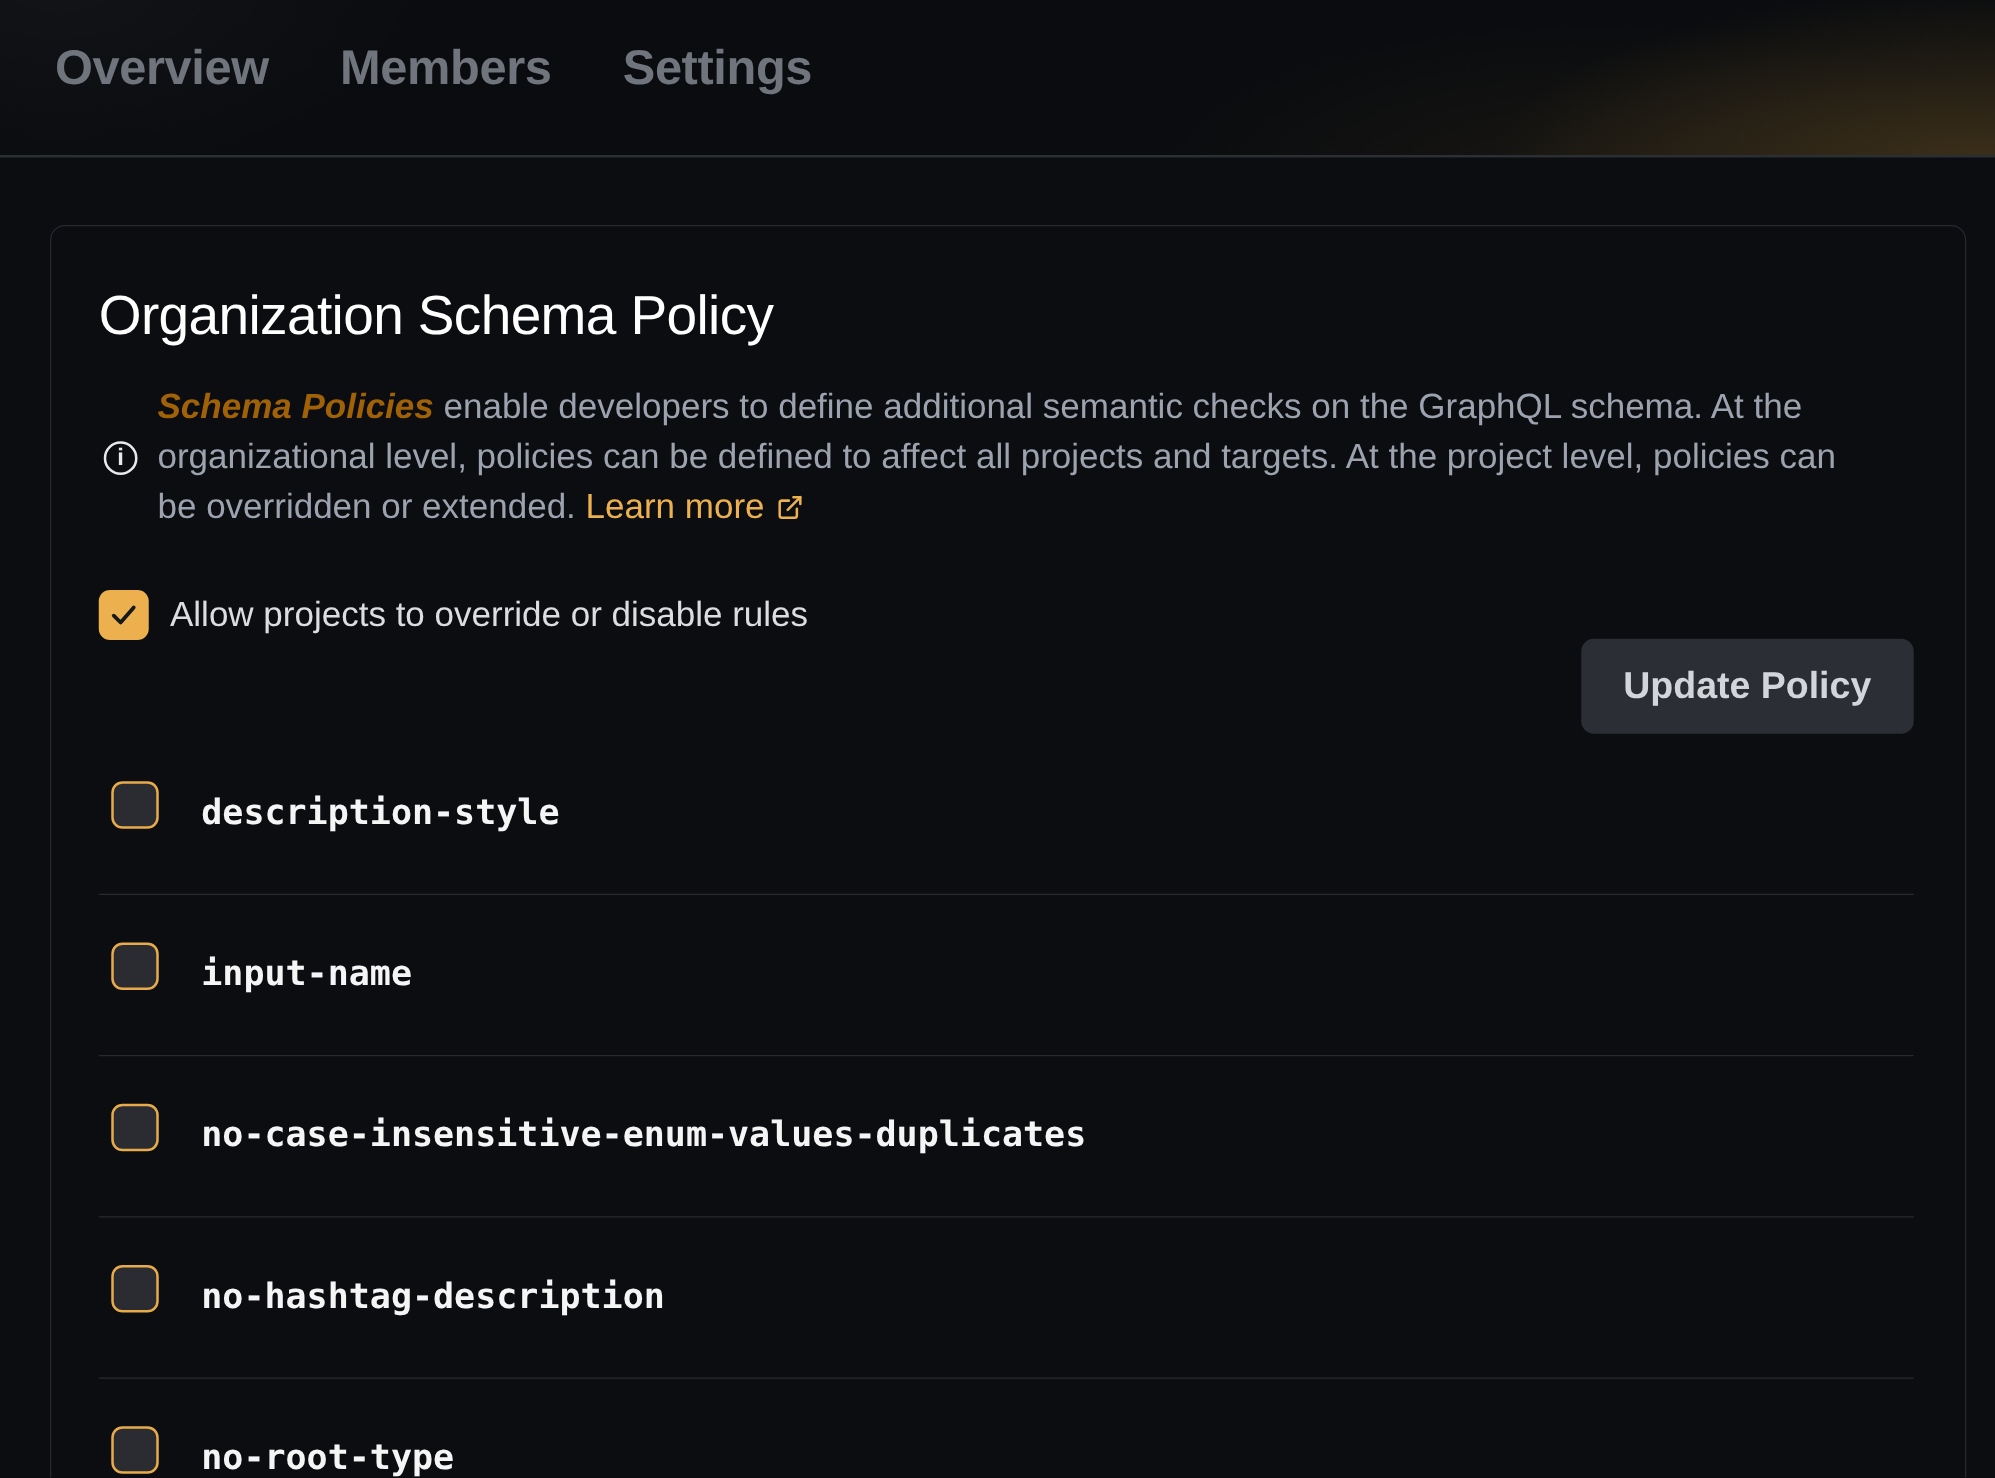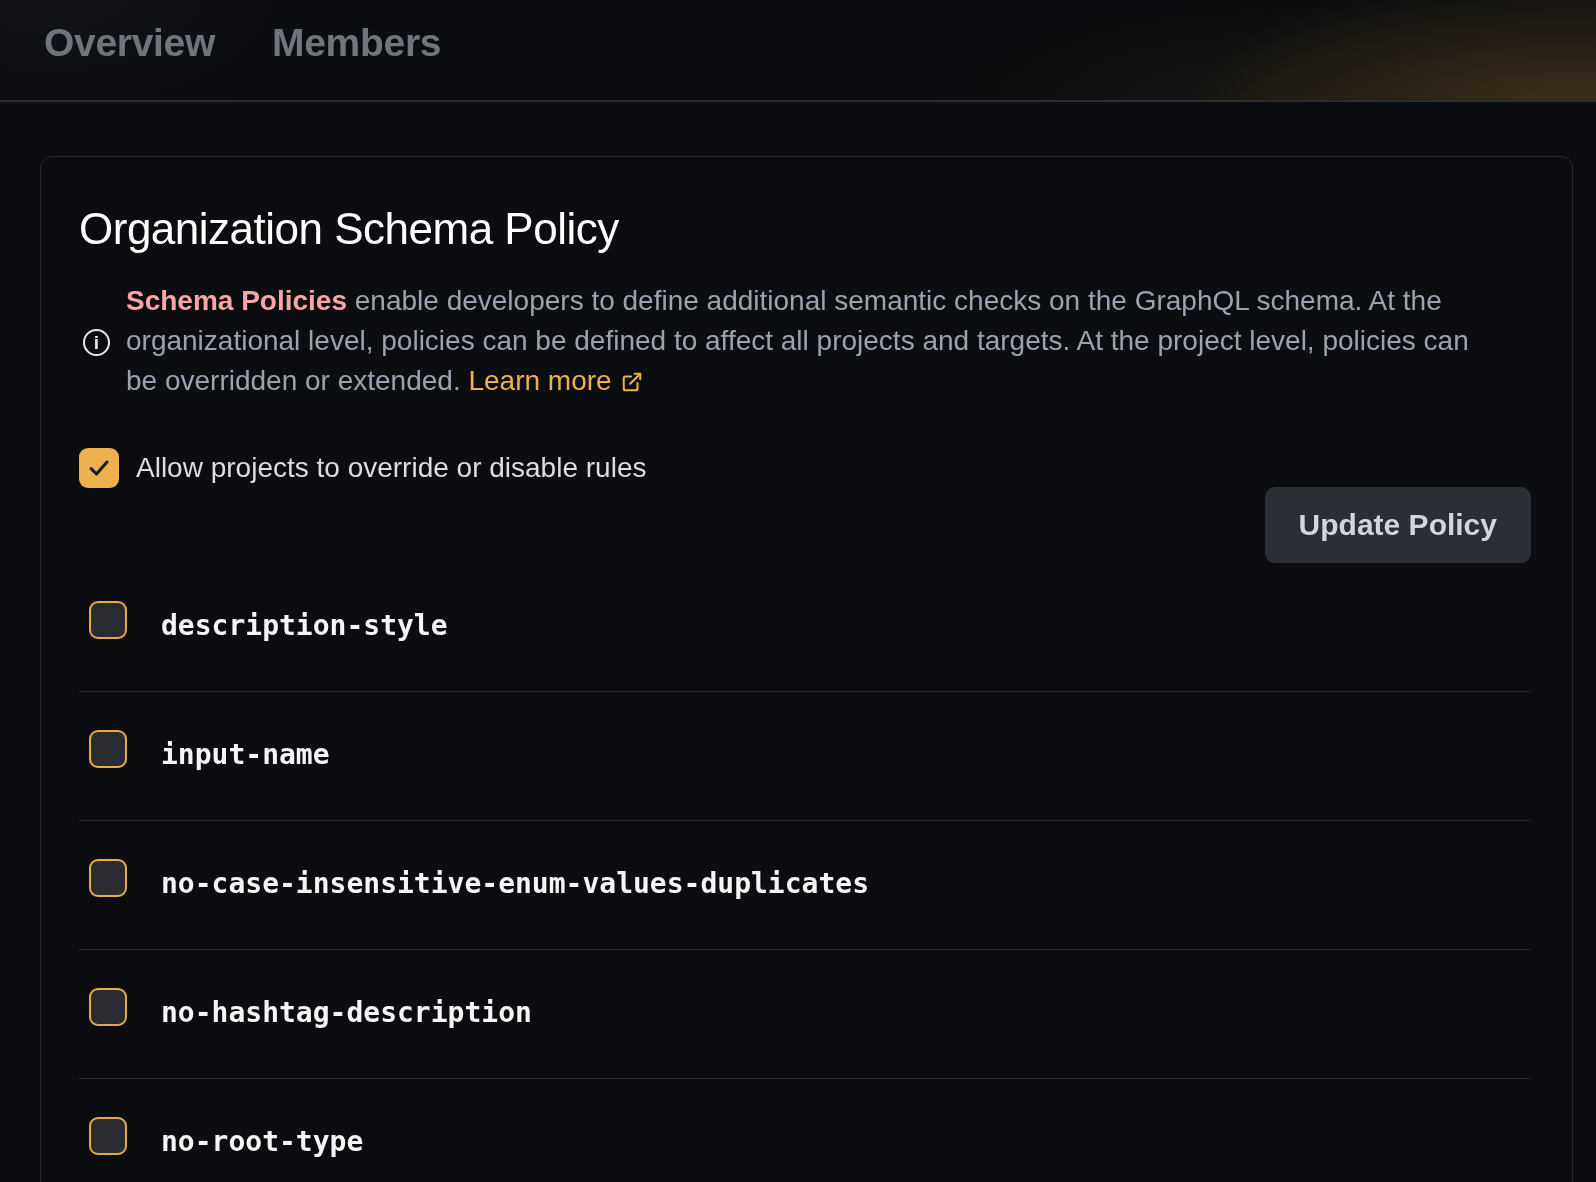--- a/index.html
+++ b/index.html
@@ -6,21 +6,21 @@
   html,body { width:1596px; height:1182px; overflow:hidden; }
   body {
     background:#0b0d11;
     font-family:"Liberation Sans", sans-serif;
     color:#fff;
   }
 
   
   .tabbar {
     position:relative;
-    height:102px;
+    height:126px;
     display:flex;
     align-items:center;
     gap:57px;
     padding:0 0 14px 44px;
     border-bottom:2px solid #2b2e33;
     background:
       radial-gradient(560px 200px at 100% 108%, rgba(205,150,55,0.26), rgba(205,150,55,0) 72%),
       radial-gradient(500px 180px at 80% 115%, rgba(150,110,45,0.10), rgba(150,110,45,0) 70%),
       radial-gradient(420px 220px at 3% -10%, rgba(255,255,255,0.03), rgba(255,255,255,0) 70%),
       #0a0c0f;
@@ -78,21 +78,21 @@
     display:flex; align-items:center; justify-content:center;
     font-size:19px; font-weight:600; color:#e7e9ec;
     line-height:1;
   }
   .info-text {
     max-width:1372px;
     font-size:28px;
     line-height:40px;
     color:#9ca3af;
   }
-  .info-text strong { font-weight:700; color:#fca5a5; }
+  .info-text strong { font-weight:700; color:#a16207;font-style:italic; }
   .learn-more {
     color:#ecb14e;
     text-decoration:none;
     cursor:pointer;
     white-space:nowrap;
   }
   .ext-icon { display:inline-block; vertical-align:-3px; margin-left:9px; }
 
   
   .allow-row {
@@ -163,20 +163,23 @@
 </head>
 <body>
 
 <nav class="tabbar">
   <div class="tab">
     <span>Overview</span>
   </div>
   <div class="tab">
     <span>Members</span>
   </div>
+  <div class="tab">
+    <span>Settings</span>
+  </div>
 </nav>
 
 <section class="card">
 
   <h1 class="card-title">Organization Schema Policy</h1>
 
   <div class="info-row">
     <span class="info-icon">i</span>
     <p class="info-text"><strong>Schema Policies</strong><span> enable developers to define additional semantic checks on the GraphQL schema. At the organizational level, policies can be defined to affect all projects and targets. At the project level, policies can be overridden or extended. </span><a class="learn-more"><span>Learn more</span><span class="ext-icon"><svg width="22" height="22" viewBox="0 0 24 24" fill="none" stroke="#ecb14e" stroke-width="2.2" stroke-linecap="round" stroke-linejoin="round">
             <path d="M18 13v6a2 2 0 0 1-2 2H5a2 2 0 0 1-2-2V8a2 2 0 0 1 2-2h6"></path>

